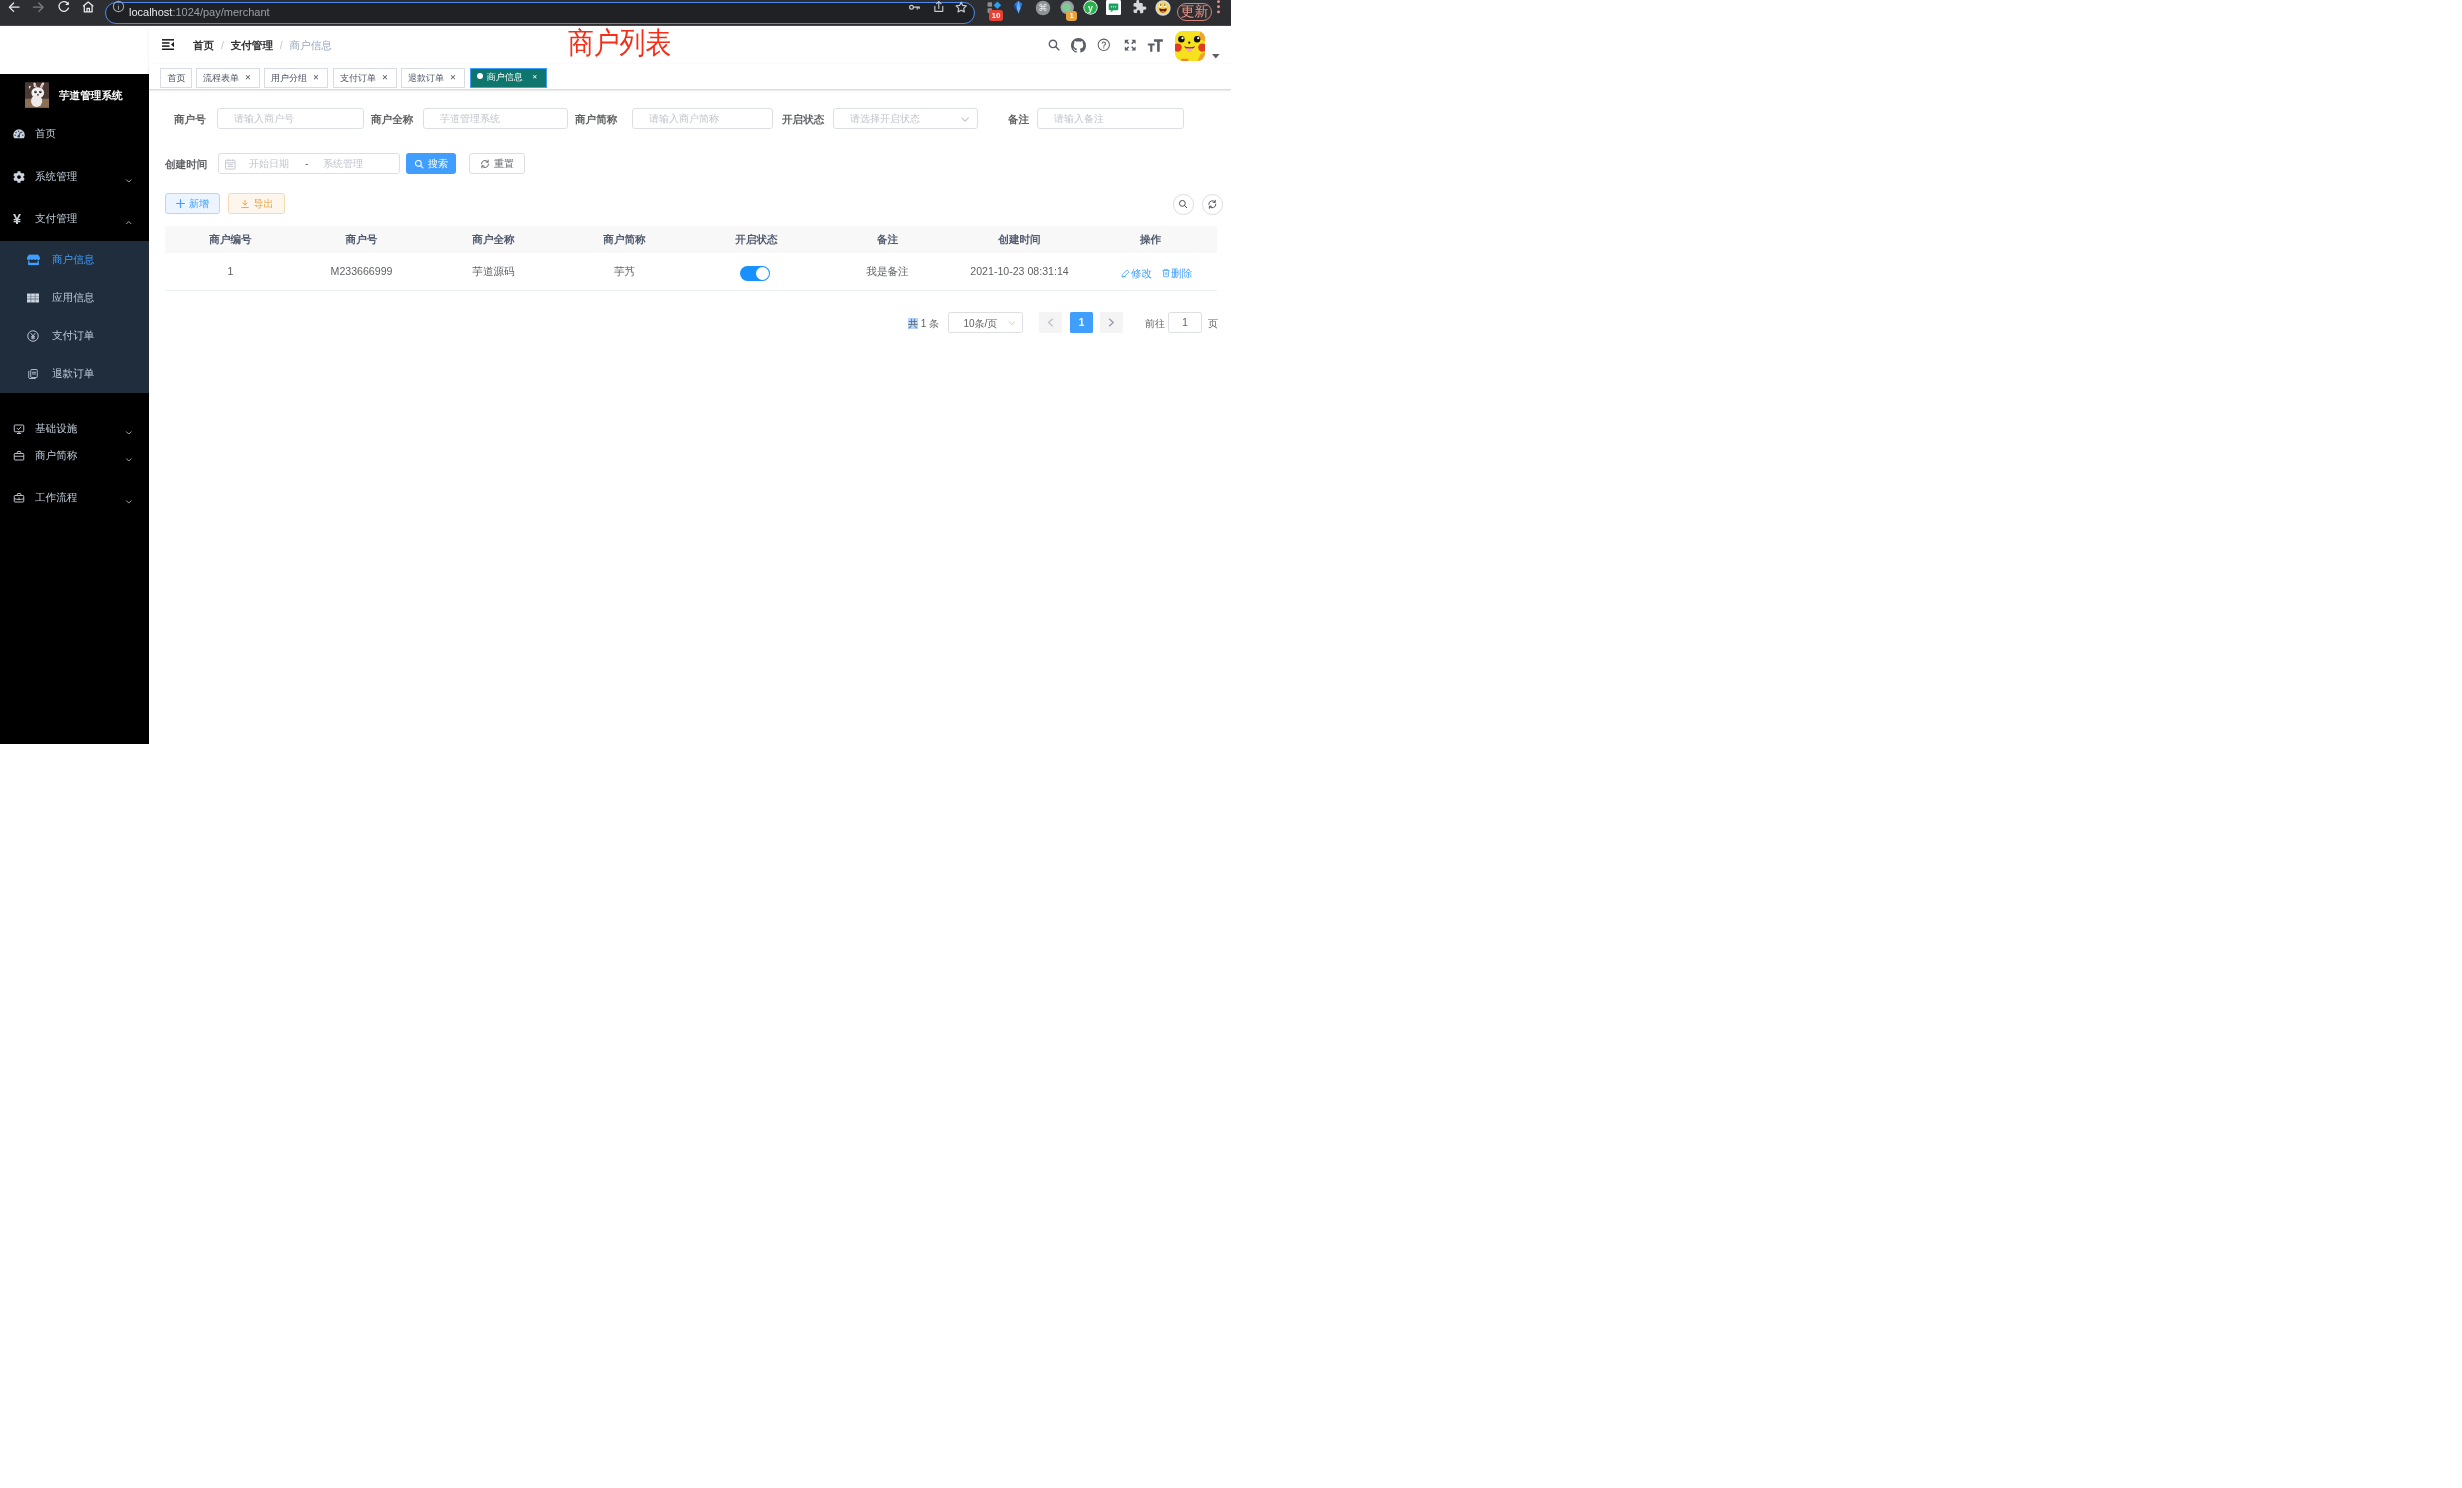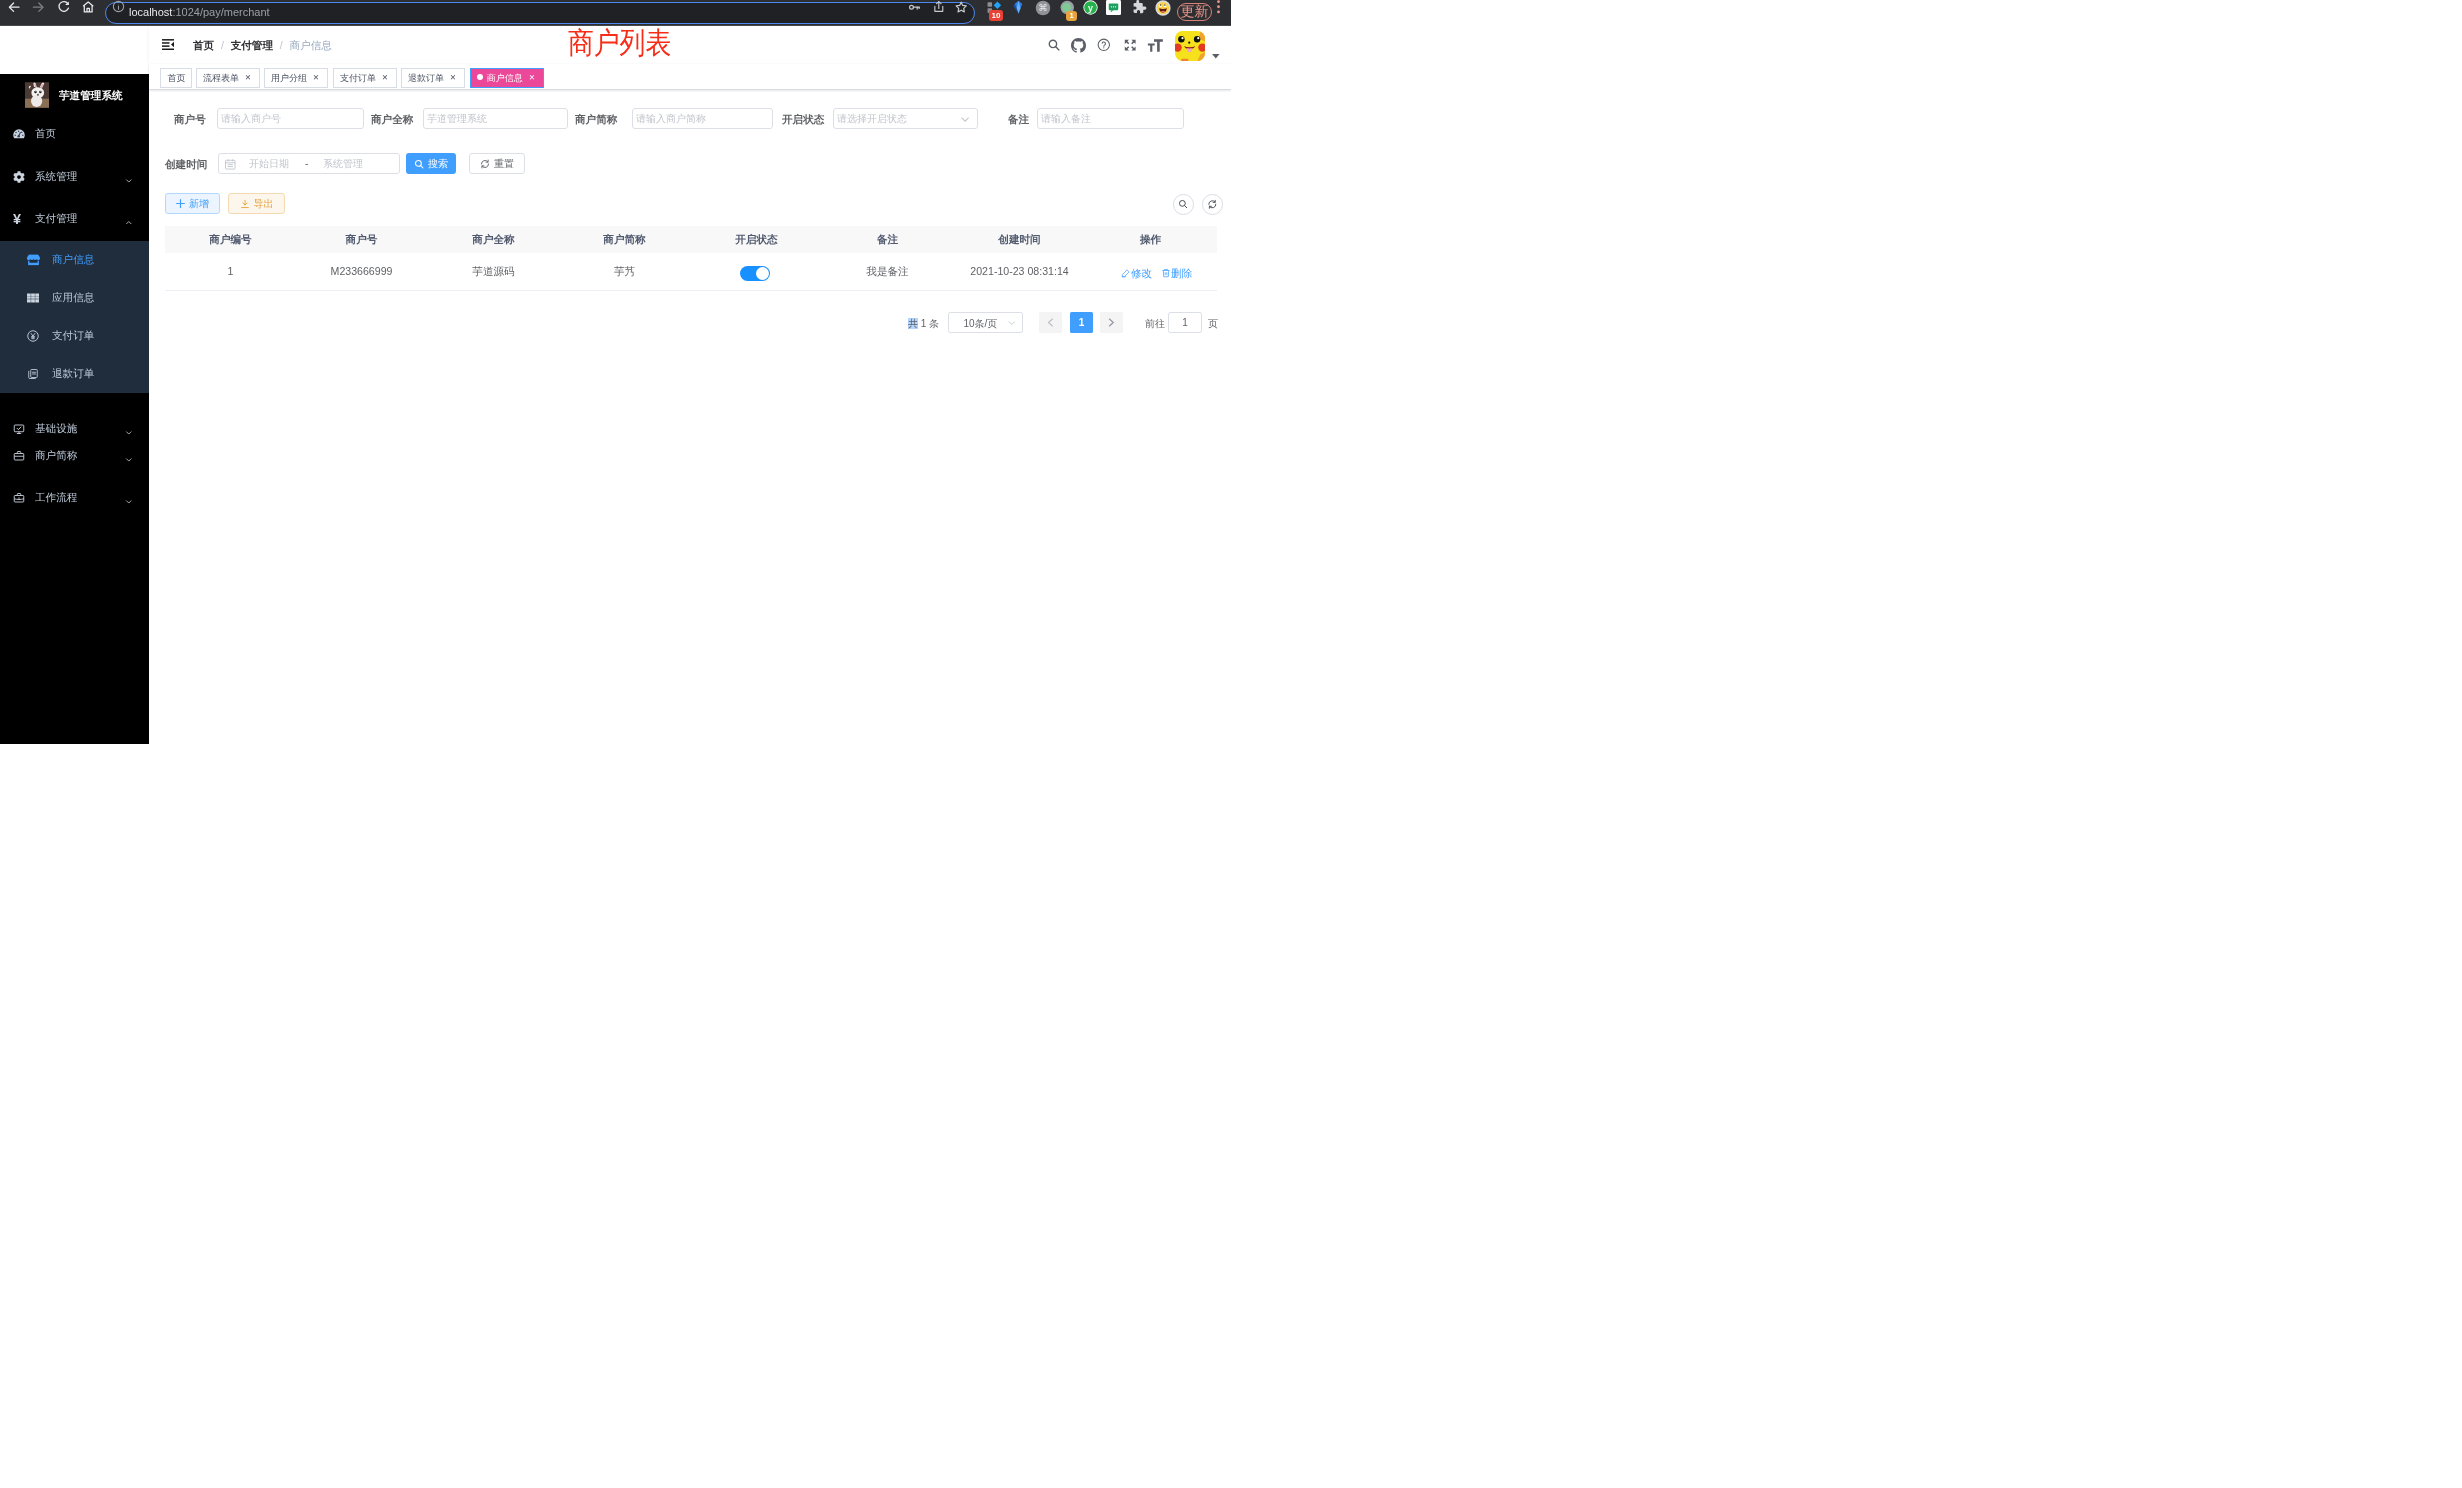--- a/index.html
+++ b/index.html
@@ -26,26 +26,26 @@
 .smi .tx { position:absolute; left:52px; top:50%; transform:translateY(-50%); font-size:10.6px; color:#bfcbd9; white-space:nowrap; }
 
 #navbar { position:absolute; left:149px; top:26px; width:1082px; height:38px; background:#fff; box-shadow:0 0.8px 3px rgba(0,21,41,.08); }
 #crumb { position:absolute; left:193px; top:26px; height:38px; line-height:38px; font-size:10.6px; color:#303133; white-space:nowrap; }
 #redtitle { position:absolute; left:568px; top:25px; font-size:30px; line-height:35px; color:#f72d18; white-space:nowrap; transform:scaleX(0.86); transform-origin:0 0; }
 .nico { position:absolute; top:26px; height:38px; display:flex; align-items:center; justify-content:center; color:#5a5e66; }
 
 #tags { position:absolute; left:149px; top:64px; width:1082px; height:26px; background:#fff; border-bottom:0.8px solid #d8dce5; box-shadow:0 0.8px 2.3px 0 rgba(0,0,0,.12), 0 0 2.3px 0 rgba(0,0,0,.04); }
 .tag { position:absolute; top:4.2px; height:20px; line-height:18px; border:0.8px solid #d8dce5; background:#fff; color:#495060; font-size:9px; padding:0 6px; white-space:nowrap; }
 .tag .x { display:inline-block; width:10px; text-align:center; font-size:7.6px; margin-left:1.5px; color:#495060; position:relative; top:-0.8px; }
-.tag.on { background:#ec4899; color:#fff; border-color:#409eff; }
+.tag.on { background:#0f766e; color:#fff; border-color:#409eff;font-family:Liberation Mono, monospace; }
 .tag.on .x { color:#fff; }
 .tag.on .dot { display:inline-block; width:6px; height:6px; border-radius:50%; background:#fff; margin-right:3.8px; position:relative; top:-0.8px; }
 
 .lbl { position:absolute; font-size:10.6px; font-weight:bold; color:#606266; white-space:nowrap; }
-.inp { position:absolute; height:21px; border:0.8px solid #dcdfe6; border-radius:3px; background:#fff; font-size:10px; color:#c0c4cc; line-height:20px; padding-left:3px; white-space:nowrap; }
+.inp { position:absolute; height:21px; border:0.8px solid #dcdfe6; border-radius:3px; background:#fff; font-size:10px; color:#c0c4cc; line-height:20px; padding-left:16px; white-space:nowrap; }
 .btn { position:absolute; height:21px; border-radius:3px; font-size:10px; display:flex; align-items:center; justify-content:center; white-space:nowrap; }
 
 #thead { position:absolute; left:165px; top:226px; width:1052px; height:26.5px; background:#f8f8f9; }
 .th { position:absolute; top:0; height:26.5px; line-height:26.5px; text-align:center; font-size:10.6px; font-weight:bold; color:#515a6e; }
 #trow { position:absolute; left:165px; top:252px; width:1052px; height:39px; border-bottom:0.8px solid #ebeef5; }
 .td { position:absolute; top:0; height:38px; line-height:38px; text-align:center; font-size:10.6px; color:#606266; }
 
 .pg { position:absolute; font-size:10px; color:#606266; }
 </style>
 </head>

